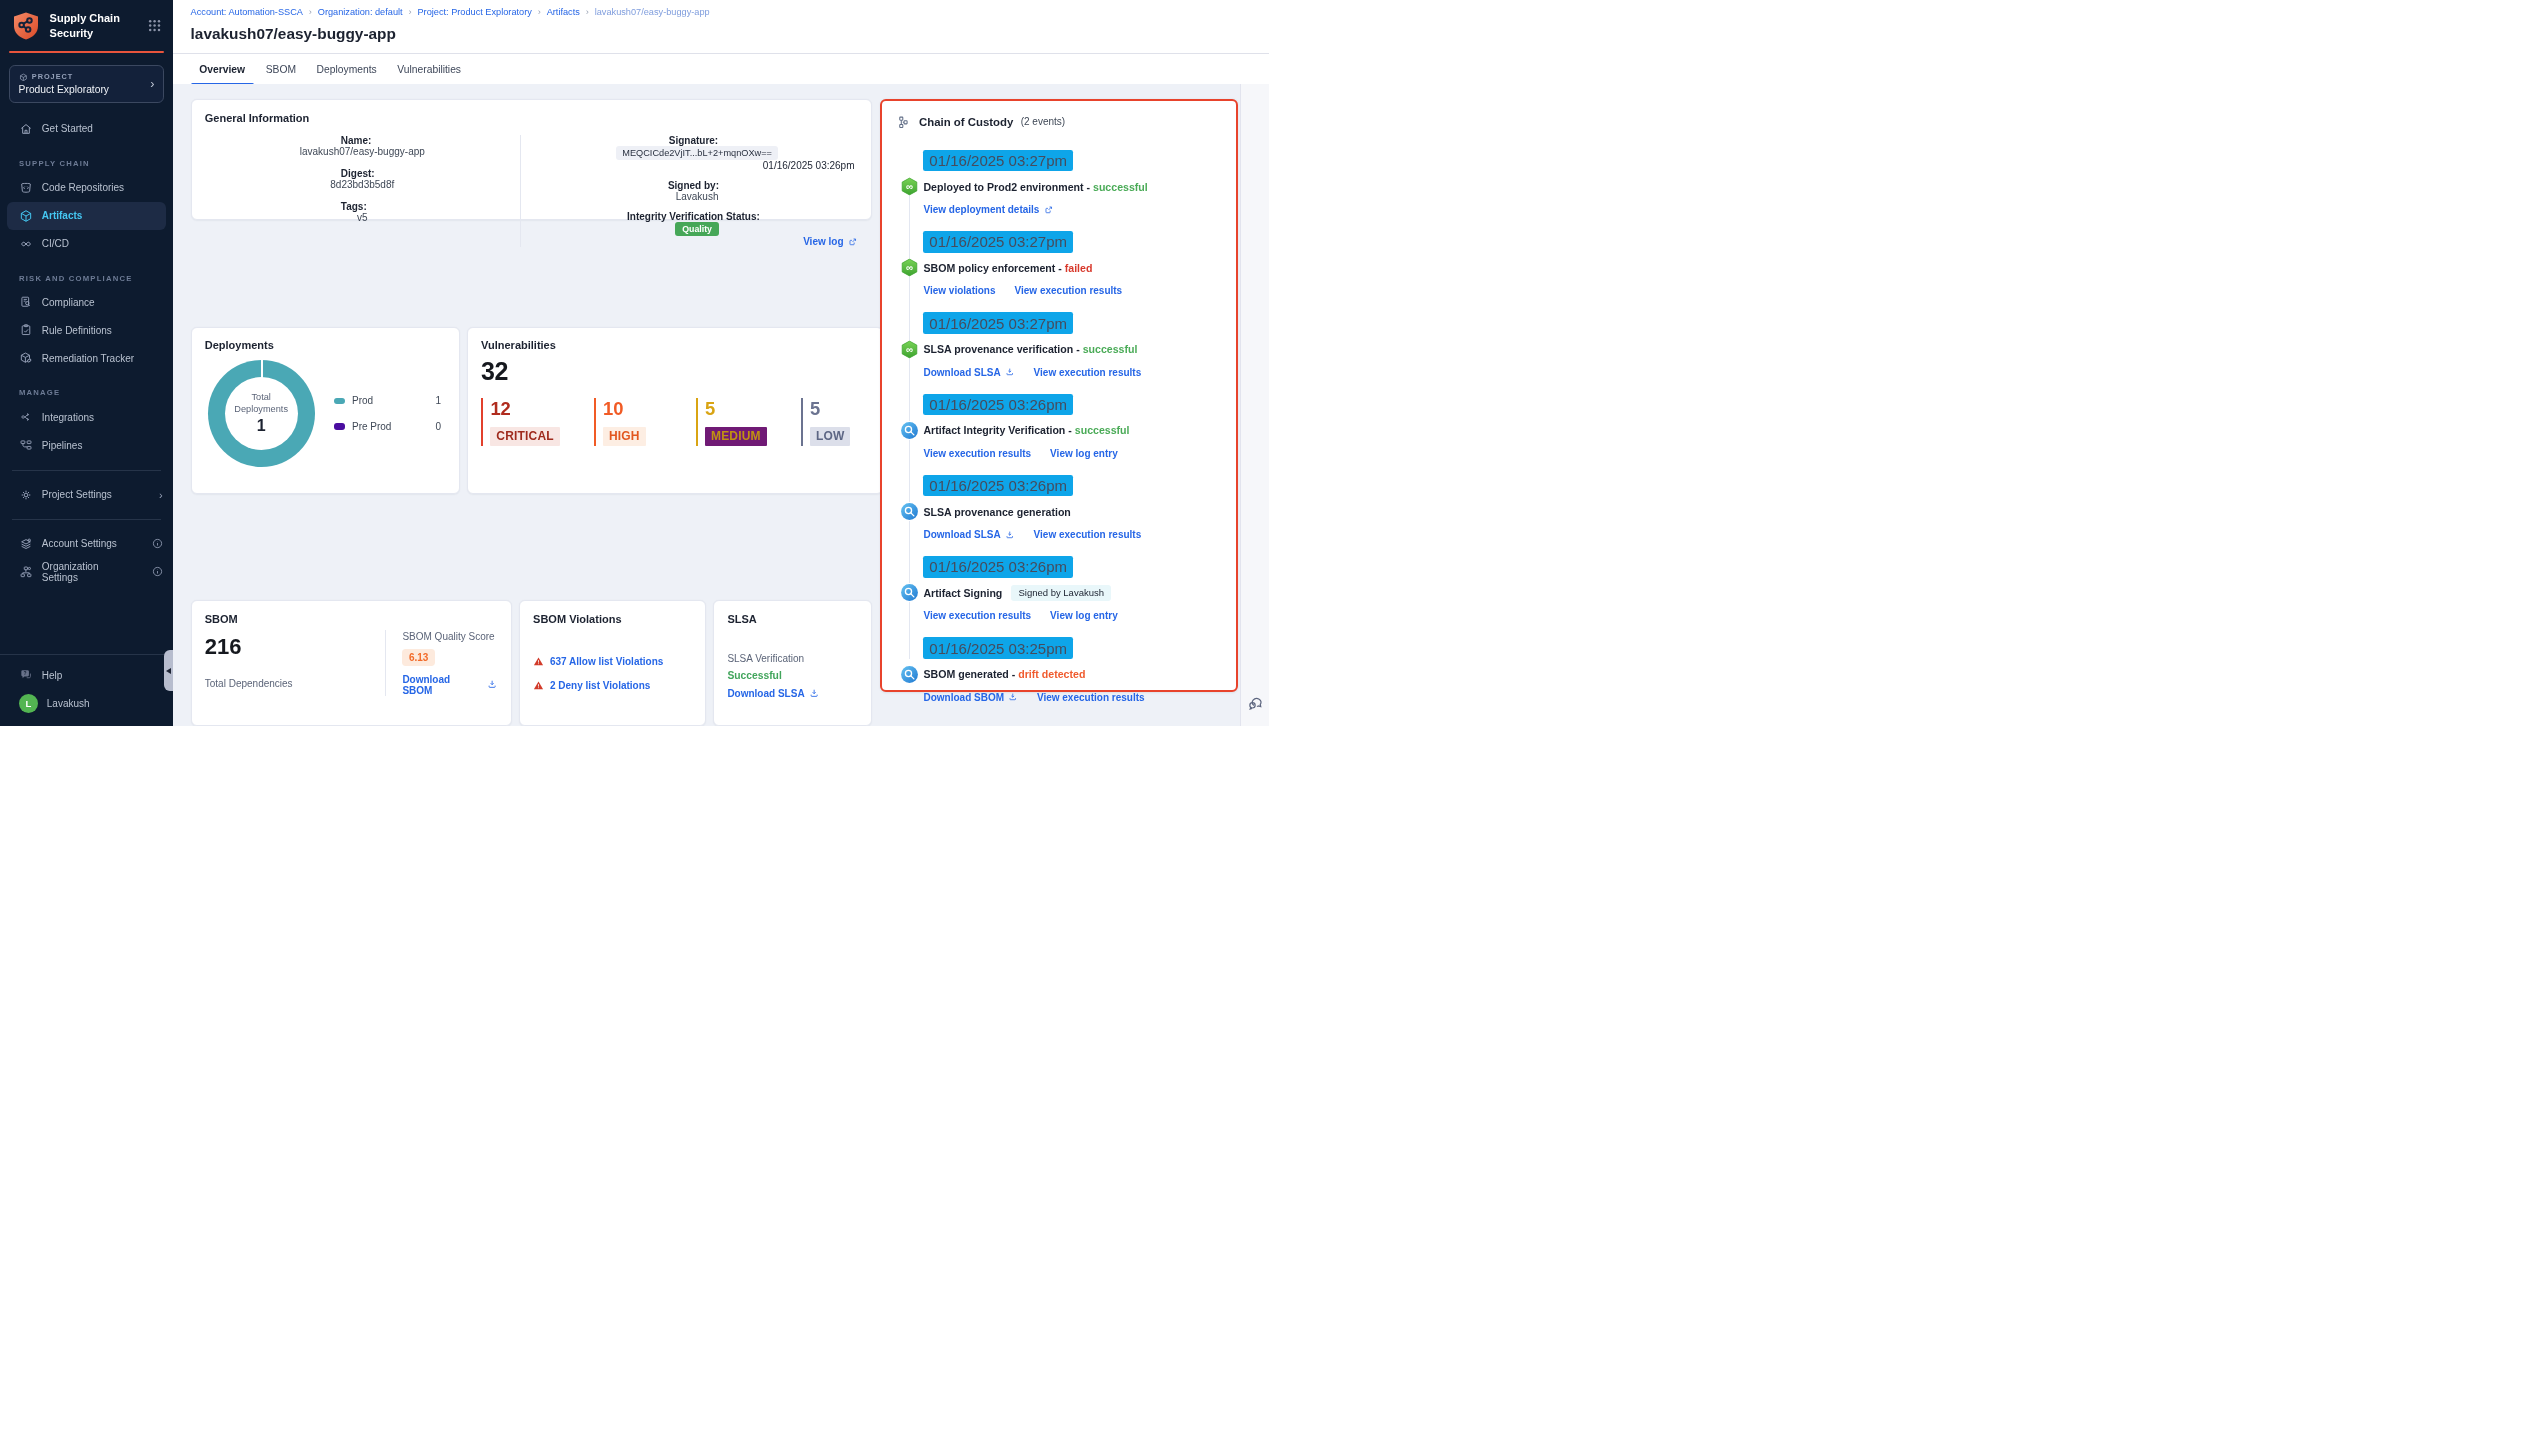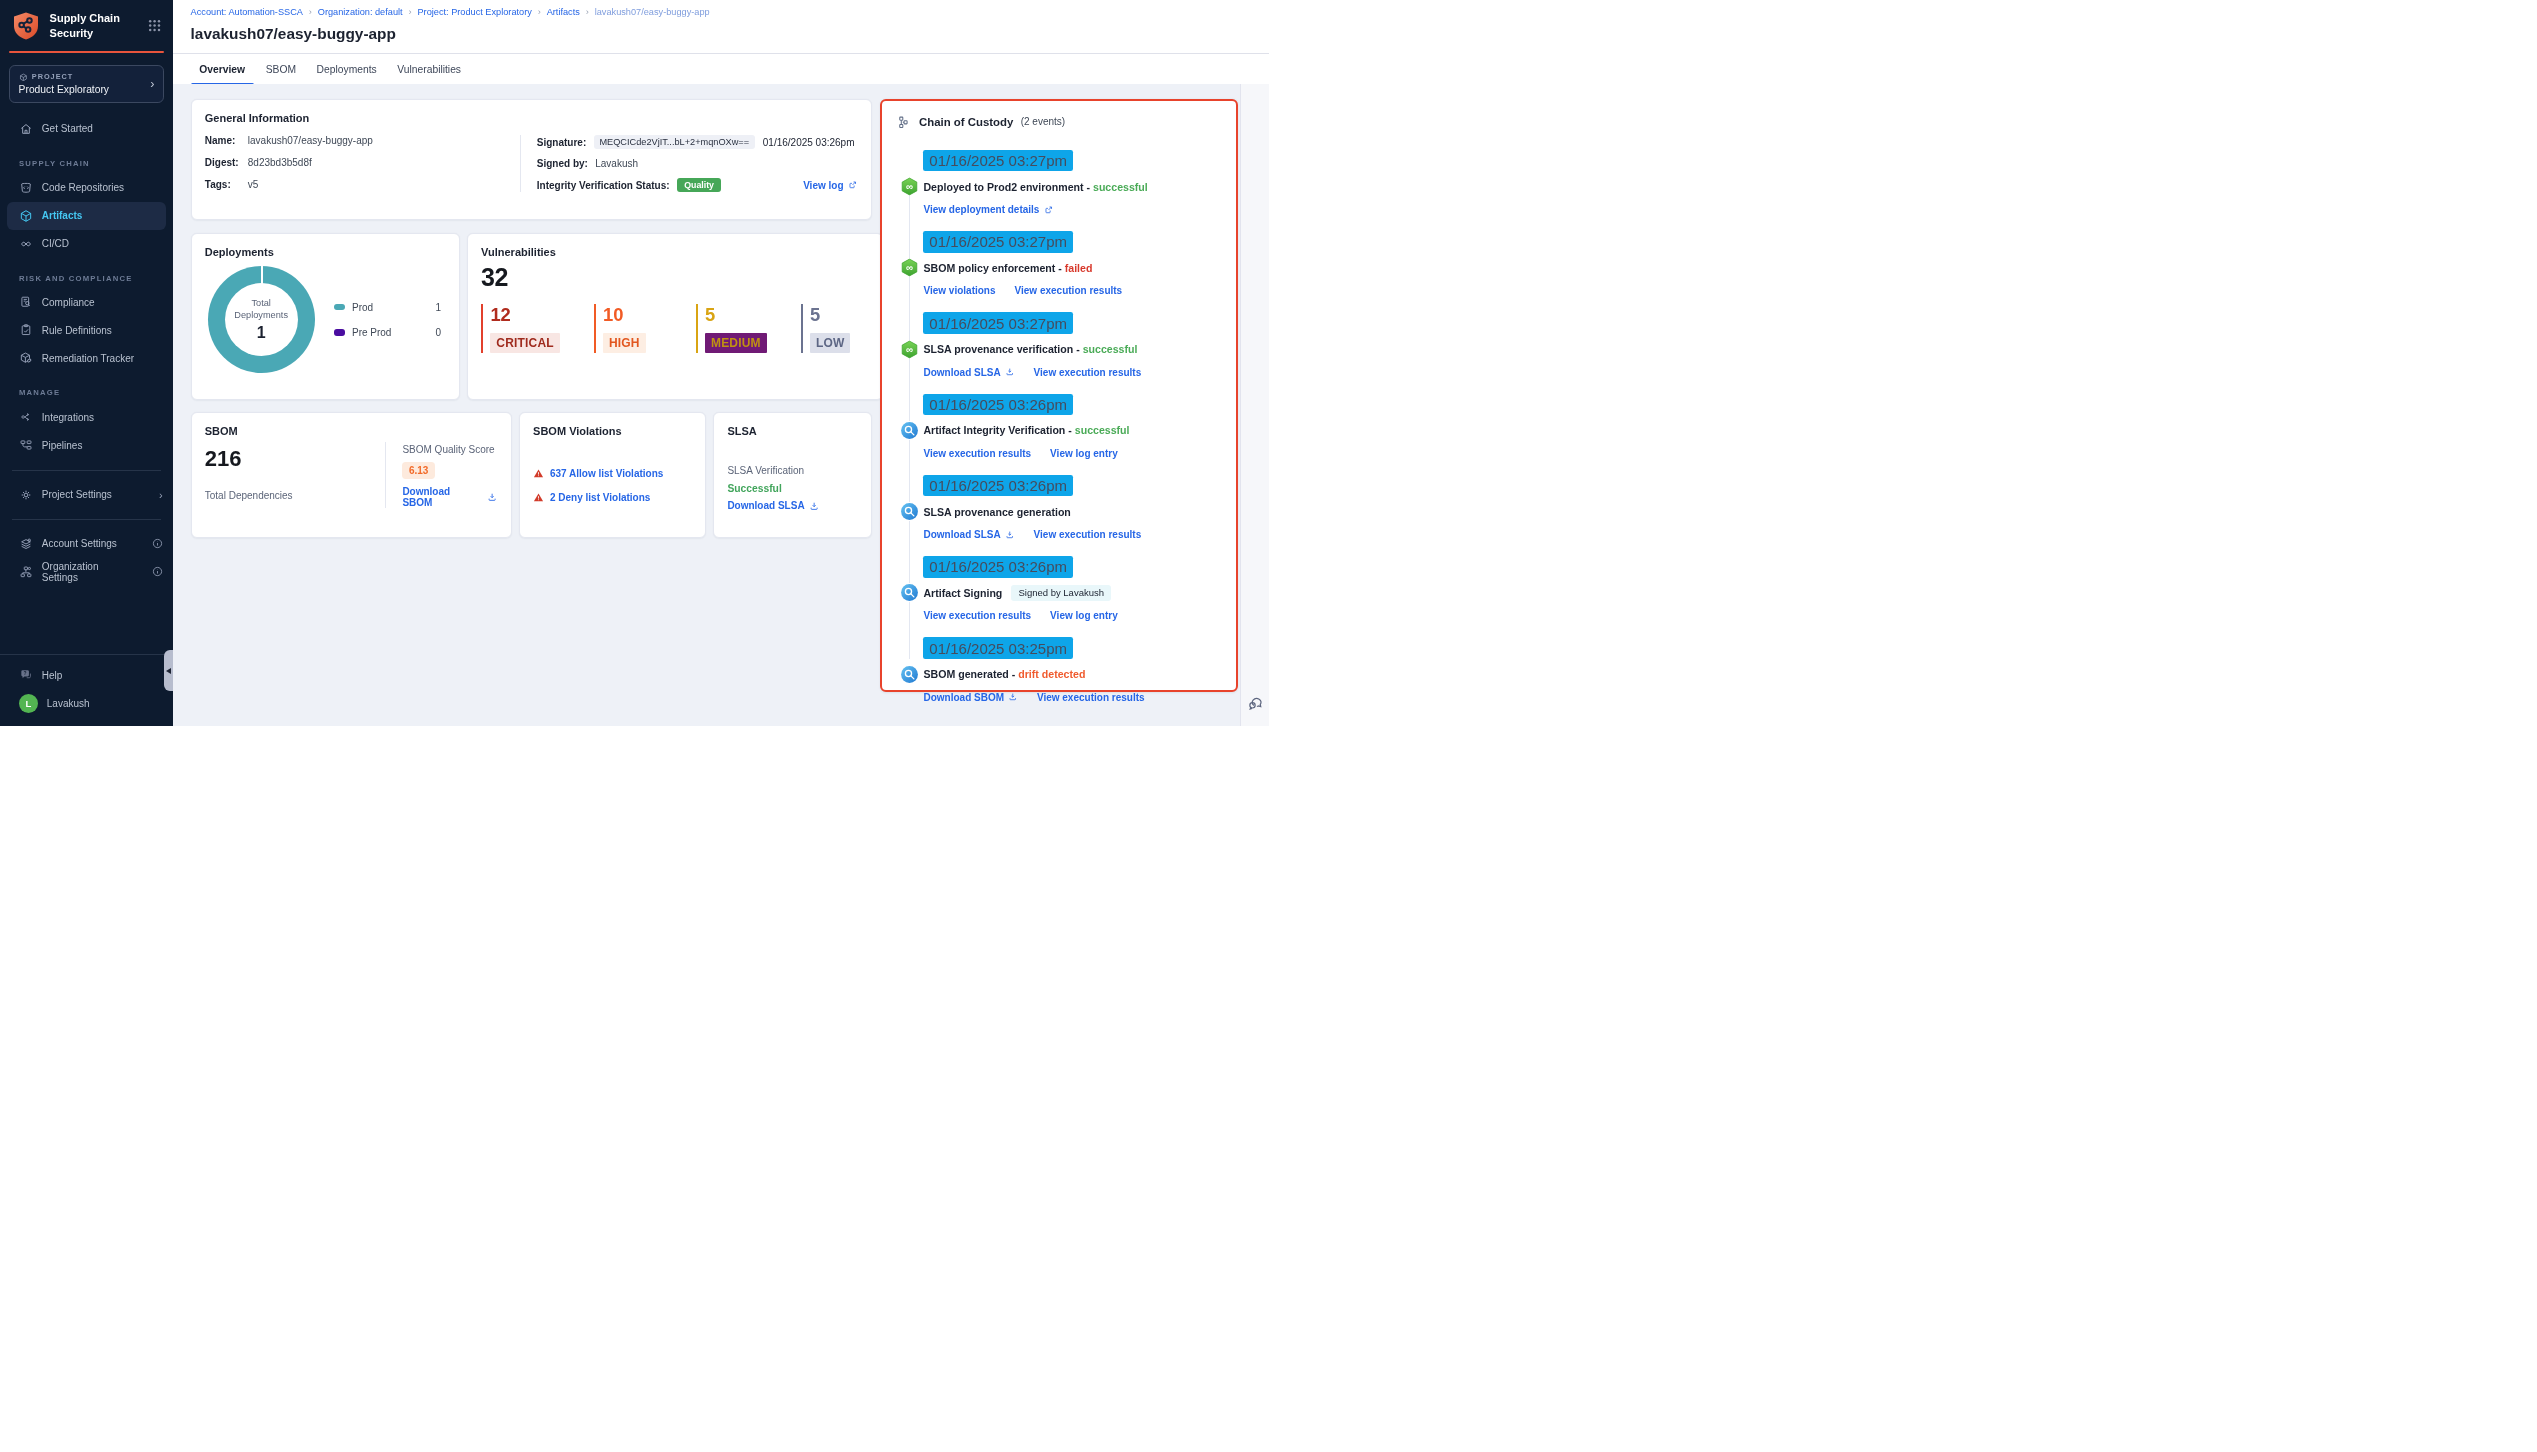--- a/index.html
+++ b/index.html
@@ -46,30 +46,30 @@
   .page-title { font-size:15.4px; font-weight:700; color:#1c2230; margin:8px 0 9.5px 0; }
   .tabsband { height:32px; border-bottom:0.7px solid #e8eaf2; display:flex; padding-left:16px; background:#fff; }
   .tab { position:relative; display:flex; align-items:center; padding:0 10.3px; font-size:10.3px; color:#3e4759; cursor:pointer; }
   .tab.active { color:#1b2230; font-weight:700; }
   .tab.active::after { content:""; position:absolute; left:1.5px; right:1.5px; bottom:-0.7px; height:2.2px; background:#2666e6; border-radius:1.5px 1.5px 0 0; }
 
   .content { position:absolute; left:0; right:29px; top:84px; bottom:0; background:#eef1f7; padding:15.4px 0 0 17.6px; display:flex; gap:8.8px; overflow:hidden; }
   .right-rail { position:absolute; right:0; top:84px; bottom:0; width:29px; background:#f6f7fa; border-left:0.7px solid #e2e4ee; }
   .chat-fab { position:absolute; bottom:14.7px; left:5.9px; cursor:pointer; }
 
-  .leftcol { width:681px; display:flex; flex-direction:column; gap:12.5px; flex:none; }
+  .leftcol { width:681px; display:flex; flex-direction:column; gap:12.5px; flex:none;justify-content:space-between; }
   .row { display:flex; gap:7.3px; }
   .card { background:#fff; border:0.7px solid #e4e7f0; border-radius:5.9px; box-shadow:0 0.7px 1.5px rgba(25,35,60,.05); padding:11.7px 13.2px; }
   .card-title { font-size:11px; font-weight:700; color:#1c2230; }
 
   
   #card-geninfo { height:121px; }
   .gi-grid { display:flex; margin-top:11px; }
   .gi-left { width:316px; display:flex; flex-direction:column; gap:11px; border-right:0.7px solid #e4e7f0; }
-  .gi-row { display:flex; align-items:center; font-size:10px; color:#3f4856; }
+  .gi-row { display:flex; align-items:center; font-size:10px; color:#3f4856;flex-direction:column; }
   .gi-label { font-weight:700; color:#1c2230; width:43px; flex:none; }
   .gi-right { flex:1; padding-left:16px; display:flex; flex-direction:column; gap:8.8px; }
   .gi-right .gi-label { width:auto; margin-right:7.3px; }
   .sig-pill { background:#eef0f6; border-radius:2.9px; padding:2.2px 5.9px; font-size:9.2px; color:#2a3140; }
   .gi-time { margin-left:auto; font-size:10px; color:#1c2230; padding-right:2.9px; }
   .badge-passed { background:#46a758; color:#fff; font-size:8.8px; font-weight:700; padding:2.2px 7.3px; border-radius:2.9px; }
   .link { color:#2666e6; font-weight:600; font-size:10px; display:inline-flex; align-items:center; gap:4.4px; cursor:pointer; }
   .ml-auto { margin-left:auto; }
 
   

